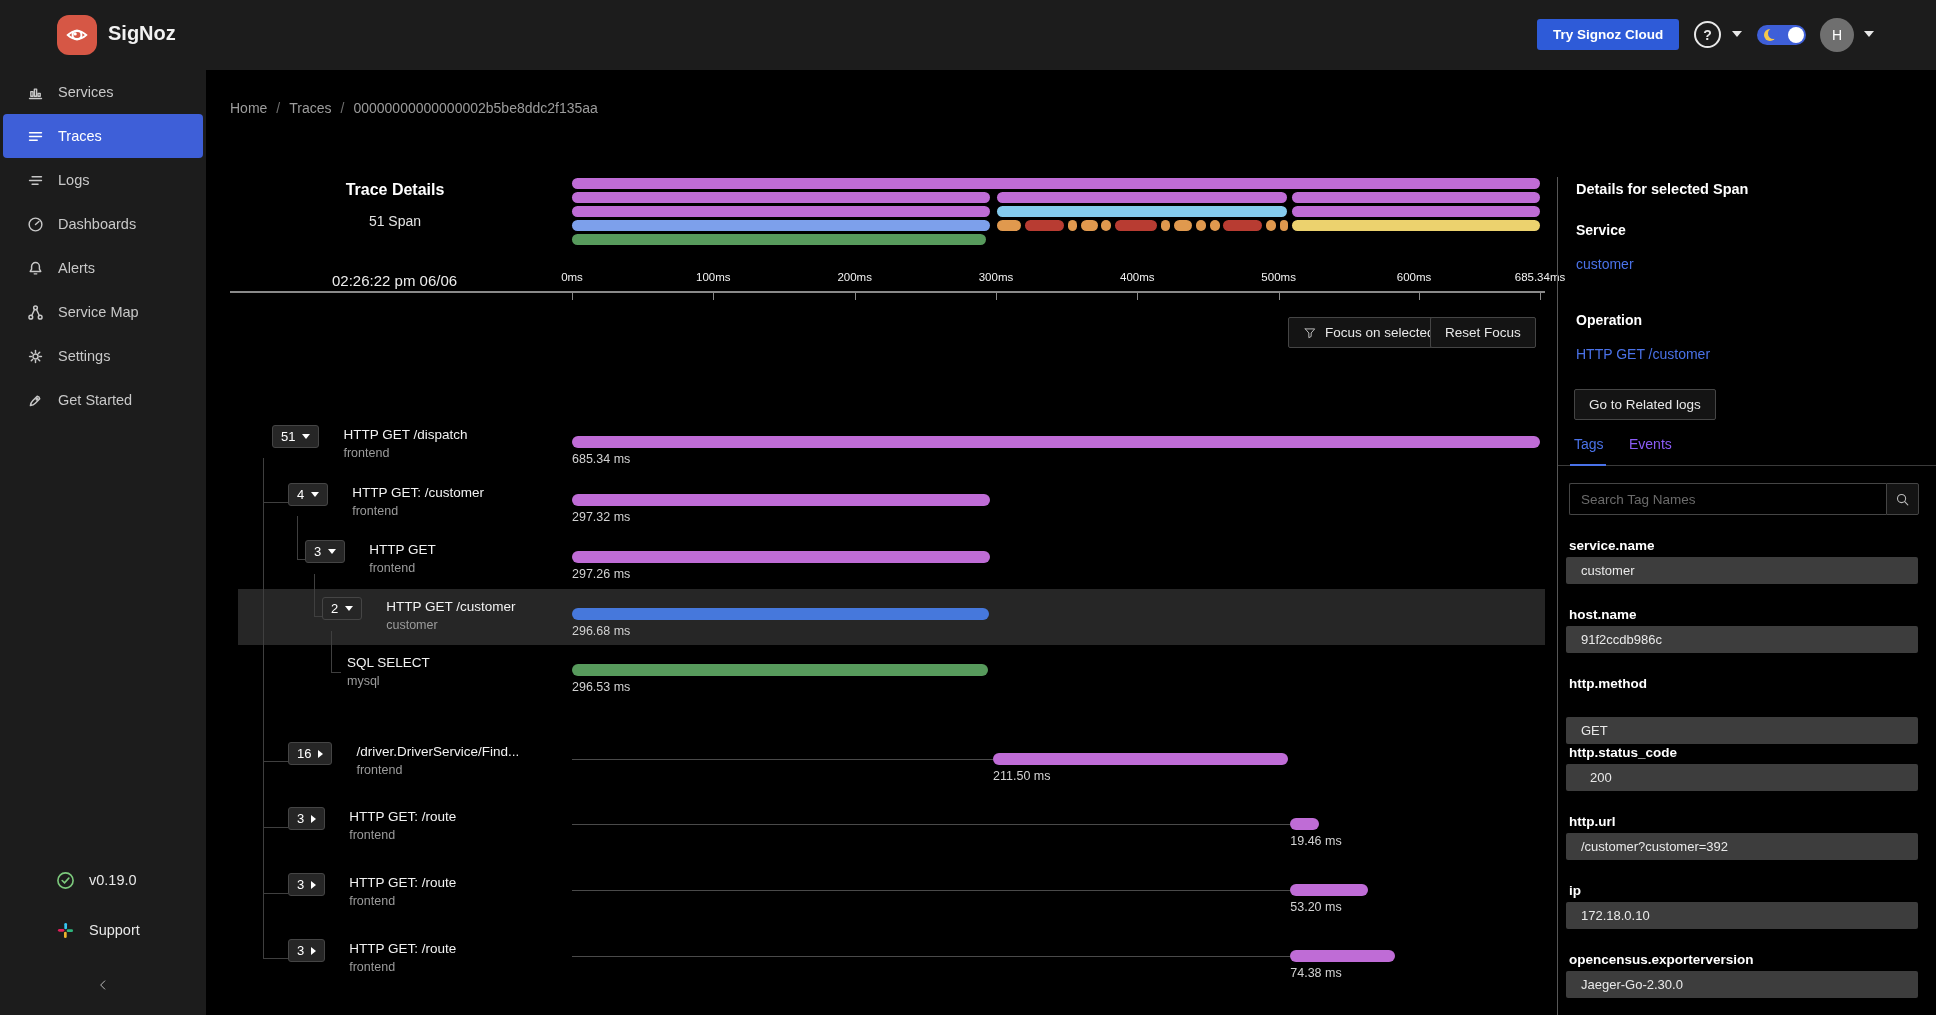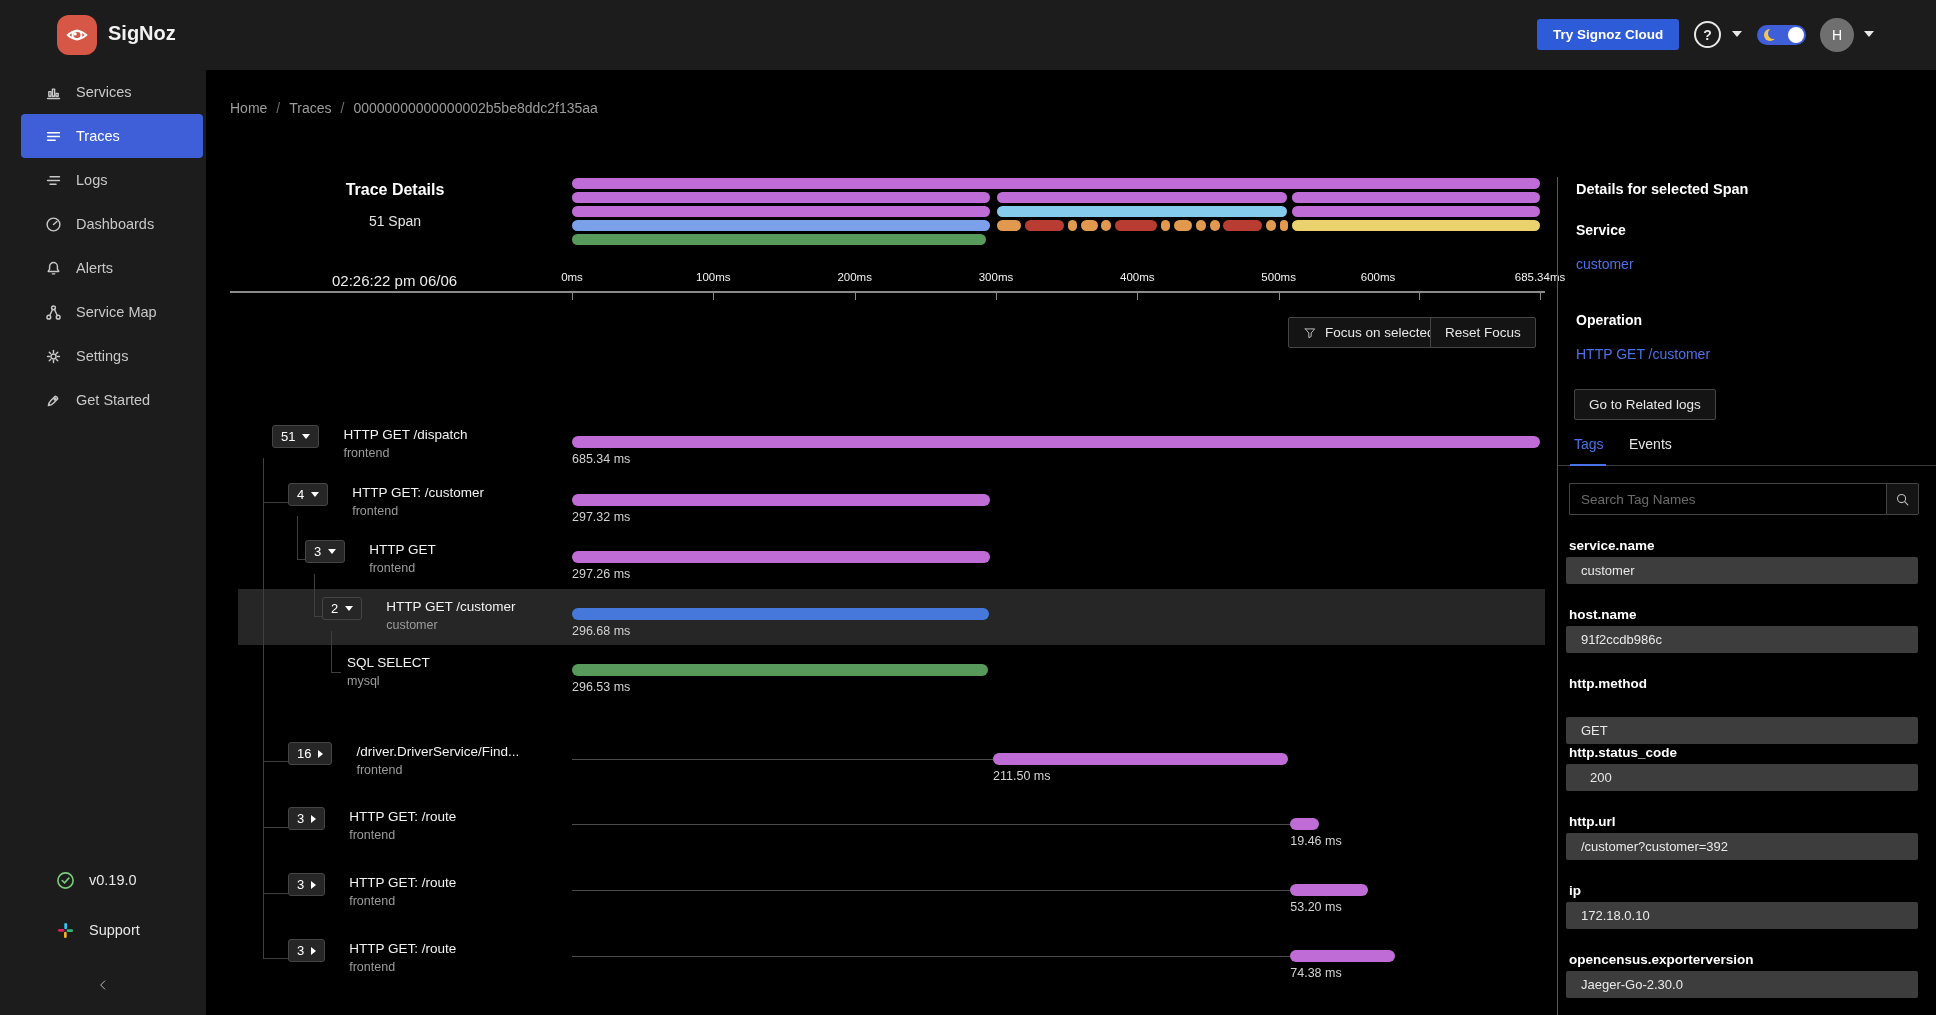--- a/index.html
+++ b/index.html
@@ -16,21 +16,21 @@
   .caret-down { width:0; height:0; border-left:5px solid transparent; border-right:5px solid transparent; border-top:6px solid #e8e8e8; }
   .help-caret { position:absolute; left:1732px; top:31px; }
   .theme-toggle { position:absolute; left:1757px; top:25px; width:49px; height:20px; border-radius:10px; background:#3E5FD8; }
   .crescent-outer { position:absolute; left:7px; top:4px; width:12px; height:12px; border-radius:50%; background:#F5C84B; }
   .crescent-inner { position:absolute; left:11px; top:3px; width:11px; height:11px; border-radius:50%; background:#3E5FD8; }
   .toggle-knob { position:absolute; right:2px; top:2px; width:16px; height:16px; border-radius:50%; background:#fff; }
   .avatar { position:absolute; left:1820px; top:18px; width:34px; height:34px; border-radius:50%; background:#6F6F6F; color:#fff; font-size:14px; display:flex; align-items:center; justify-content:center; }
   .avatar-caret { position:absolute; left:1864px; top:31px; }
 
   
-  .sidebar { position:absolute; left:0; top:70px; width:206px; height:945px; background:#1c1c1c; z-index:25;padding-left:18px; }
+  .sidebar { position:absolute; left:0; top:70px; width:206px; height:945px; background:#1c1c1c; z-index:25; }
   .side-item { position:relative; height:44px; margin:0 3px; display:flex; align-items:center; gap:14px; padding-left:24px; color:#c8c8c8; font-size:14.5px; border-radius:4px; cursor:pointer; }
   .side-item.sel { background:#3E5FD8; color:#fff; }
   .side-item .ic { width:17px; height:17px; display:flex; align-items:center; justify-content:center; }
   .side-item .ic svg { width:17px; height:17px; stroke:currentColor; fill:none; stroke-width:1.7; stroke-linecap:round; stroke-linejoin:round; }
   .side-footer { position:absolute; left:0; bottom:0; width:206px; }
   .foot-row { display:flex; align-items:center; gap:14px; padding-left:56px; height:50px; color:#e8e8e8; font-size:14.5px; cursor:pointer; }
   .collapse-row { height:60px; display:flex; align-items:center; justify-content:center; color:#bdbdbd; font-size:18px; cursor:pointer; }
 
   
   .breadcrumb { position:absolute; left:230px; top:100px; font-size:14px; color:#9c9c9c; display:flex; gap:9px; z-index:5; }
@@ -70,21 +70,21 @@
   
   .panel-sep { position:absolute; left:1557px; top:177px; width:1px; height:838px; background:#575757; z-index:10; }
   .rpanel { position:absolute; left:1558px; top:70px; width:378px; height:757px; z-index:11; }
   .r-abs { position:absolute; }
   .p-title { left:18px; top:111px; font-size:14.5px; font-weight:bold; color:#fff; }
   .p-label { font-size:14px; font-weight:bold; color:#fff; }
   .p-link { font-size:14px; color:#4A72E8; cursor:pointer; }
   .logs-btn { left:16px; top:319px; }
   .tab { font-size:14px; cursor:pointer; }
   .tab.active { color:#4A72E8; }
-  .tab.idle { color:#e5e5e5; }
+  .tab.idle { color:#8b5cf6; }
   .tabs-underline { position:absolute; left:12px; top:394px; width:36px; height:2px; background:#4A72E8; }
   .tabs-border { position:absolute; left:0; top:395px; width:378px; height:1px; background:#3a3a3a; }
   .search-wrap { position:absolute; left:11px; top:413px; width:350px; height:32px; display:flex; }
   .search-input { flex:1; background:transparent; border:1px solid #454545; border-right:none; border-radius:2px 0 0 2px; color:#ddd; font-size:13.5px; padding:0 11px; outline:none; font-family:"Liberation Sans", sans-serif; }
   .search-input::placeholder { color:#6b6b6b; }
   .search-btn { width:33px; background:#141414; border:1px solid #454545; border-radius:0 2px 2px 0; display:flex; align-items:center; justify-content:center; cursor:pointer; }
   .tag-key { position:absolute; left:11px; font-size:13.5px; font-weight:bold; color:#fff; }
   .tag-val { position:absolute; left:8px; width:352px; height:27px; background:#3d3d3d; border-radius:2px; color:#e9e9e9; font-size:13px; display:flex; align-items:center; padding-left:15px; }
   svg.mini { stroke:#bbb; fill:none; stroke-width:1.7; stroke-linecap:round; }
 </style>
@@ -271,21 +271,21 @@
       <div class="axis-label" style="left: 713.328px;">100ms</div>
       <div class="axis-tick" style="left: 713.328px;"></div>
       <div class="axis-label" style="left: 854.656px;">200ms</div>
       <div class="axis-tick" style="left: 854.656px;"></div>
       <div class="axis-label" style="left: 995.984px;">300ms</div>
       <div class="axis-tick" style="left: 995.984px;"></div>
       <div class="axis-label" style="left: 1137.31px;">400ms</div>
       <div class="axis-tick" style="left: 1137.31px;"></div>
       <div class="axis-label" style="left: 1278.64px;">500ms</div>
       <div class="axis-tick" style="left: 1278.64px;"></div>
-      <div class="axis-label" style="left: 1368px; padding-left: 20px;">600ms</div>
+      <div class="axis-label" style="left: 1404px; padding-left: 20px;">600ms</div>
       <div class="axis-tick" style="left: 1419px;"></div>
       <div class="axis-label" style="left: 1540px;">685.34ms</div>
       <div class="axis-tick" style="left: 1540px;"></div>
     </div>
 
   <button class="btn-dark focus-btn">
     <svg class="mini" width="14" height="14" viewBox="0 0 24 24">
       <path d="M4 5h16l-6 7v6l-4 2v-8L4 5z"></path>
     </svg>
     <span>Focus on selected span</span>

